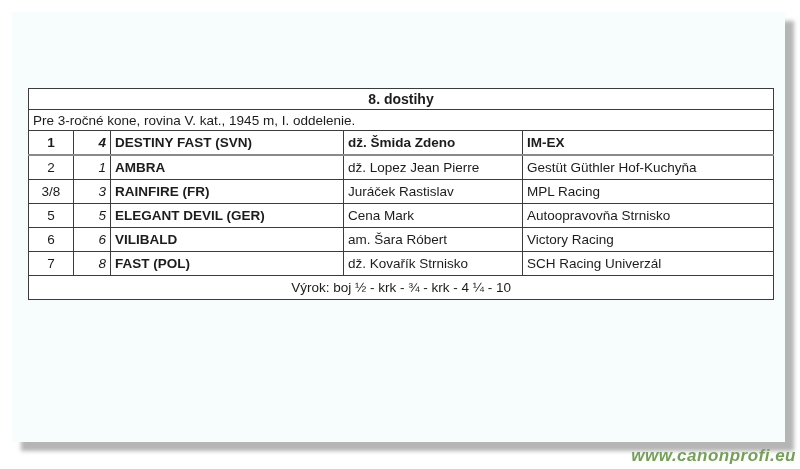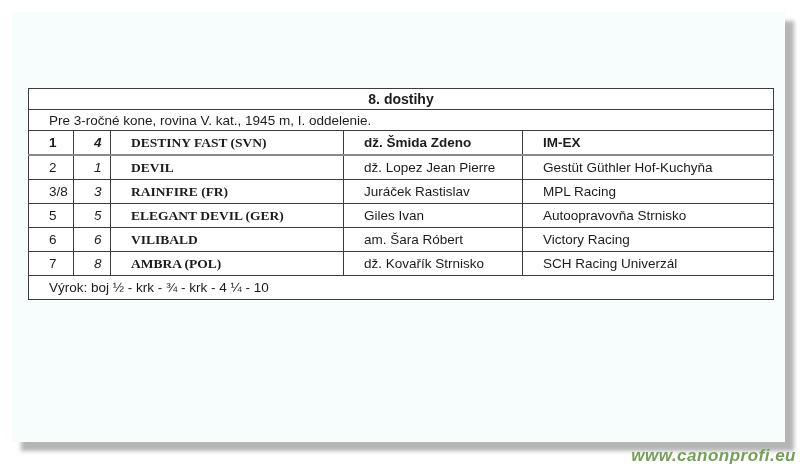--- a/index.html
+++ b/index.html
@@ -31,43 +31,43 @@
     top: 76px;
     width: 745px;
     border-collapse: collapse;
     table-layout: fixed;
     background: #ffffff;
     color: #1c1c1c;
   }
   table.results td {
     border: 1px solid var(--border-col, #3c3c3c);
     font-size: 13.5px;
-    padding: 2px 20px;
+    padding: 2px 4px;
     height: 19px;
     vertical-align: middle;
     white-space: nowrap;
     overflow: hidden;
   }
   tr.hdr td {
     text-align: center;
     font-weight: bold;
     font-size: 14px;
     height: 16px;
   }
   tr.cond td {
     text-align: left;
     font-size: 13.5px;
     height: 16px;
   }
   td.place { text-align: center; }
   td.num   { text-align: right; font-style: italic; }
-  td.horse { font-weight: bold; font-family: Liberation Serif, serif; }
+  td.horse { font-weight: bold; }
   tr.winner td { font-weight: bold; }
   tr.winner td { border-bottom: 2px solid #8a8a8a; }
-  tr.verdict td { text-align: left; }
+  tr.verdict td { text-align: center; }
   .watermark {
     position: absolute;
     right: 4px;
     bottom: 3px;
     font-size: 17px;
     font-style: italic;
     font-weight: bold;
     color: var(--wm-green, #74a057);
     letter-spacing: 0.5px;
   }
@@ -96,49 +96,49 @@
         <tr class="winner">
           <td class="place">1</td>
           <td class="num">4</td>
           <td class="horse">DESTINY FAST (SVN)</td>
           <td class="jockey">dž. Šmida Zdeno</td>
           <td class="owner">IM-EX</td>
         </tr>
         <tr>
           <td class="place">2</td>
           <td class="num">1</td>
-          <td class="horse">DEVIL</td>
+          <td class="horse">AMBRA</td>
           <td class="jockey">dž. Lopez Jean Pierre</td>
           <td class="owner">Gestüt Güthler Hof-Kuchyňa</td>
         </tr>
         <tr>
           <td class="place">3/8</td>
           <td class="num">3</td>
           <td class="horse">RAINFIRE (FR)</td>
           <td class="jockey">Juráček Rastislav</td>
           <td class="owner">MPL Racing</td>
         </tr>
         <tr>
           <td class="place">5</td>
           <td class="num">5</td>
           <td class="horse">ELEGANT DEVIL (GER)</td>
-          <td class="jockey">Giles Ivan</td>
+          <td class="jockey">Cena Mark</td>
           <td class="owner">Autoopravovňa Strnisko</td>
         </tr>
         <tr>
           <td class="place">6</td>
           <td class="num">6</td>
           <td class="horse">VILIBALD</td>
           <td class="jockey">am. Šara Róbert</td>
           <td class="owner">Victory Racing</td>
         </tr>
         <tr>
           <td class="place">7</td>
           <td class="num">8</td>
-          <td class="horse">AMBRA (POL)</td>
+          <td class="horse">FAST (POL)</td>
           <td class="jockey">dž. Kovařík Strnisko</td>
           <td class="owner">SCH Racing Univerzál</td>
         </tr>
 
         <tr class="verdict">
           <td colspan="5">Výrok: boj ½ - krk - ¾ - krk - 4 ¼ - 10</td>
         </tr>
       </tbody>
     </table>
   </div>

